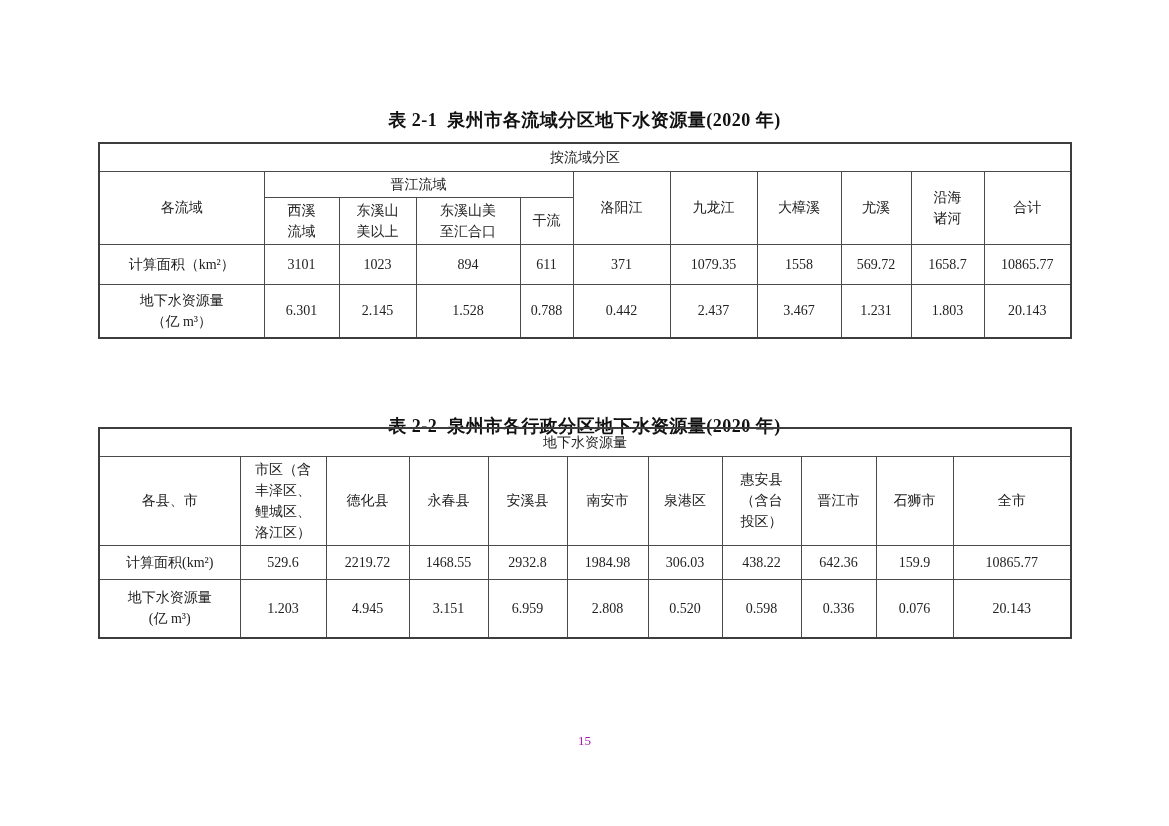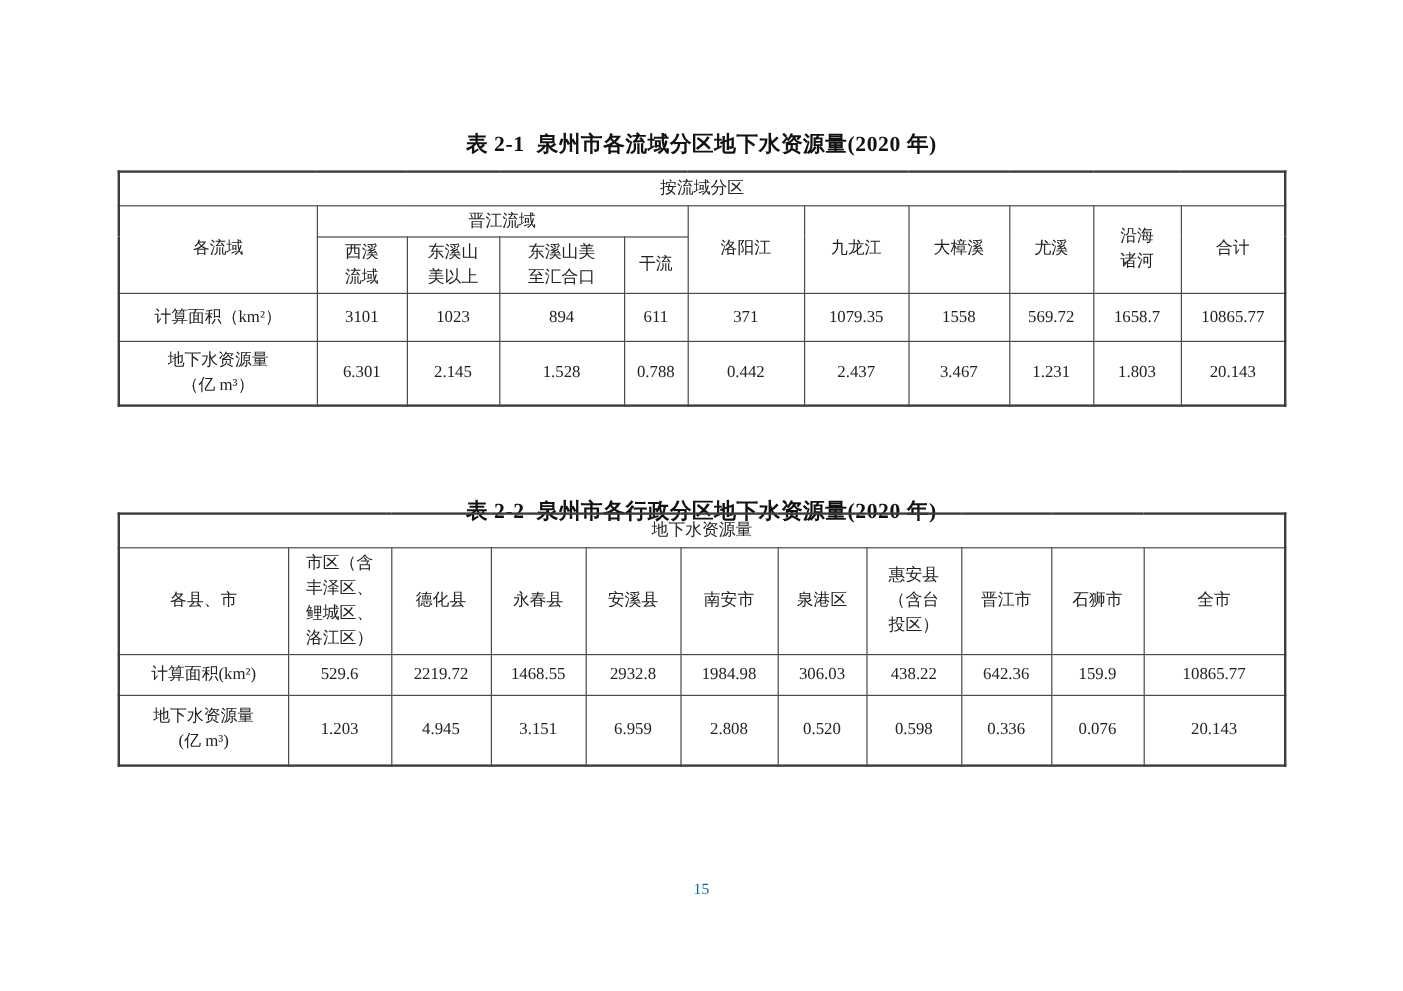--- a/index.html
+++ b/index.html
@@ -67,21 +67,21 @@
   .h34 { height: 34px; }
   .h59 { height: 59px; }
 
   .page-number {
     position: absolute;
     top: 733px;
     left: 0;
     width: 100%;
     text-align: center;
     font-size: 13px;
-    color: #0369a1;
+    color: #a21caf;
   }
 </style>
 </head>
 <body>
 
 <div class="page">
 
   <div class="doc-title title-1">表 2-1  泉州市各流域分区地下水资源量(2020 年)</div>
 
   <table class="grid table-1">

